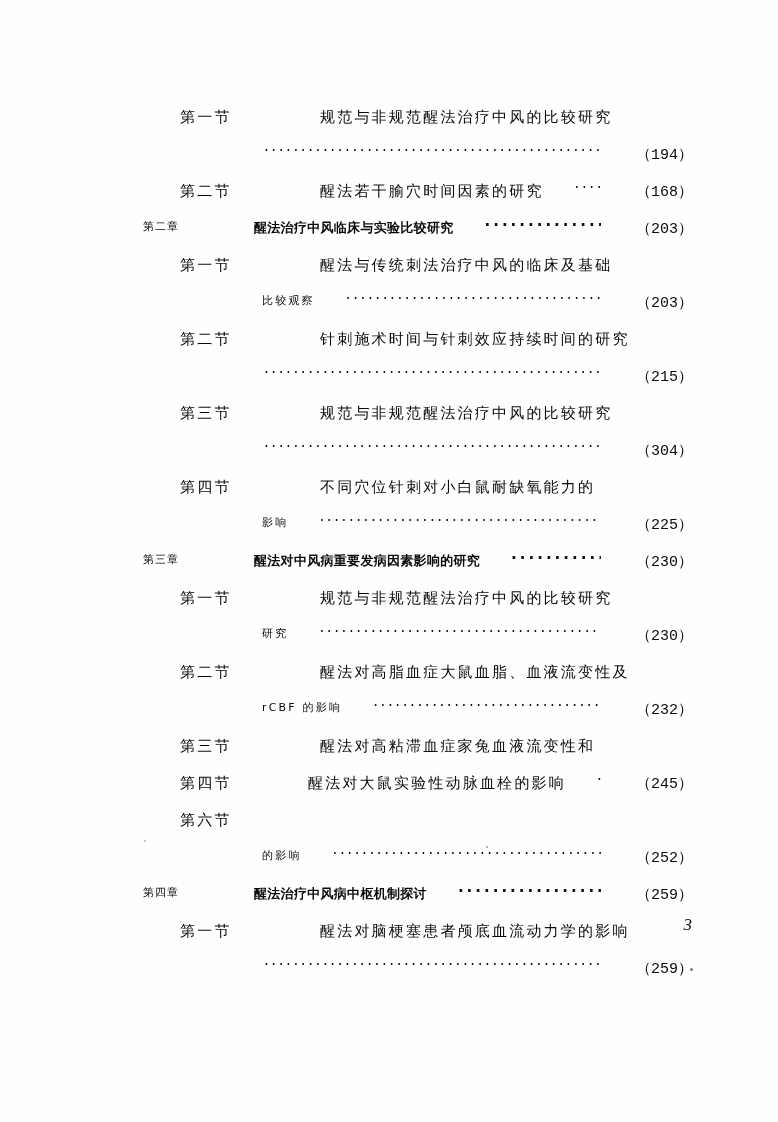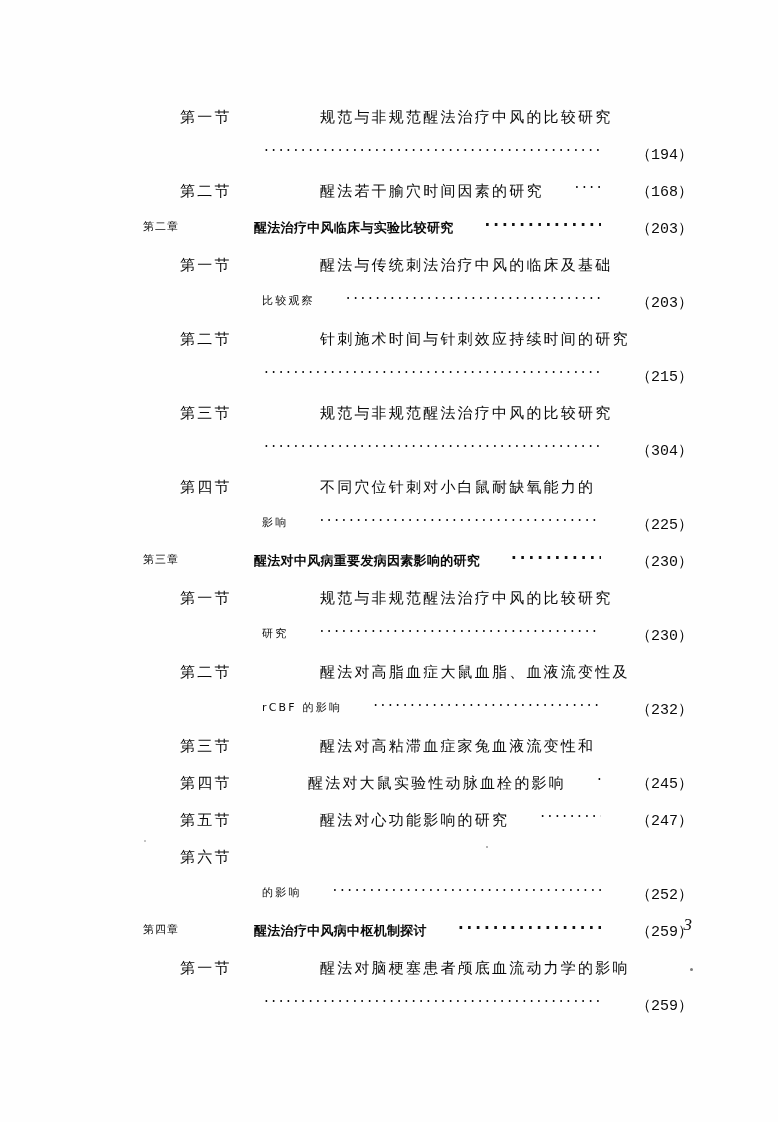--- a/index.html
+++ b/index.html
@@ -254,27 +254,20 @@
         <span class="title">醒法对高粘滞血症家兔血液流变性和</span>
       </div>
       <div class="row section">
         <span class="label">第四节</span>
         <span class="gap"></span>
         <span class="title">醒法对大鼠实验性动脉血栓的影响</span>
         <span class="leader"></span>
         <span class="pageno">（245）</span>
       </div>
       <div class="row section">
-        <span class="label">第五节</span>
-        <span class="gap"></span>
-        <span class="title">醒法对心功能影响的研究</span>
-        <span class="leader"></span>
-        <span class="pageno">（247）</span>
-      </div>
-      <div class="row section">
         <span class="label">第六节</span>
         <span class="gap"></span>
       </div>
       <div class="row cont">
         <span class="title">的影响</span>
         <span class="leader"></span>
         <span class="pageno">（252）</span>
       </div>
       <div class="row chapter">
         <span class="label">第四章</span>

